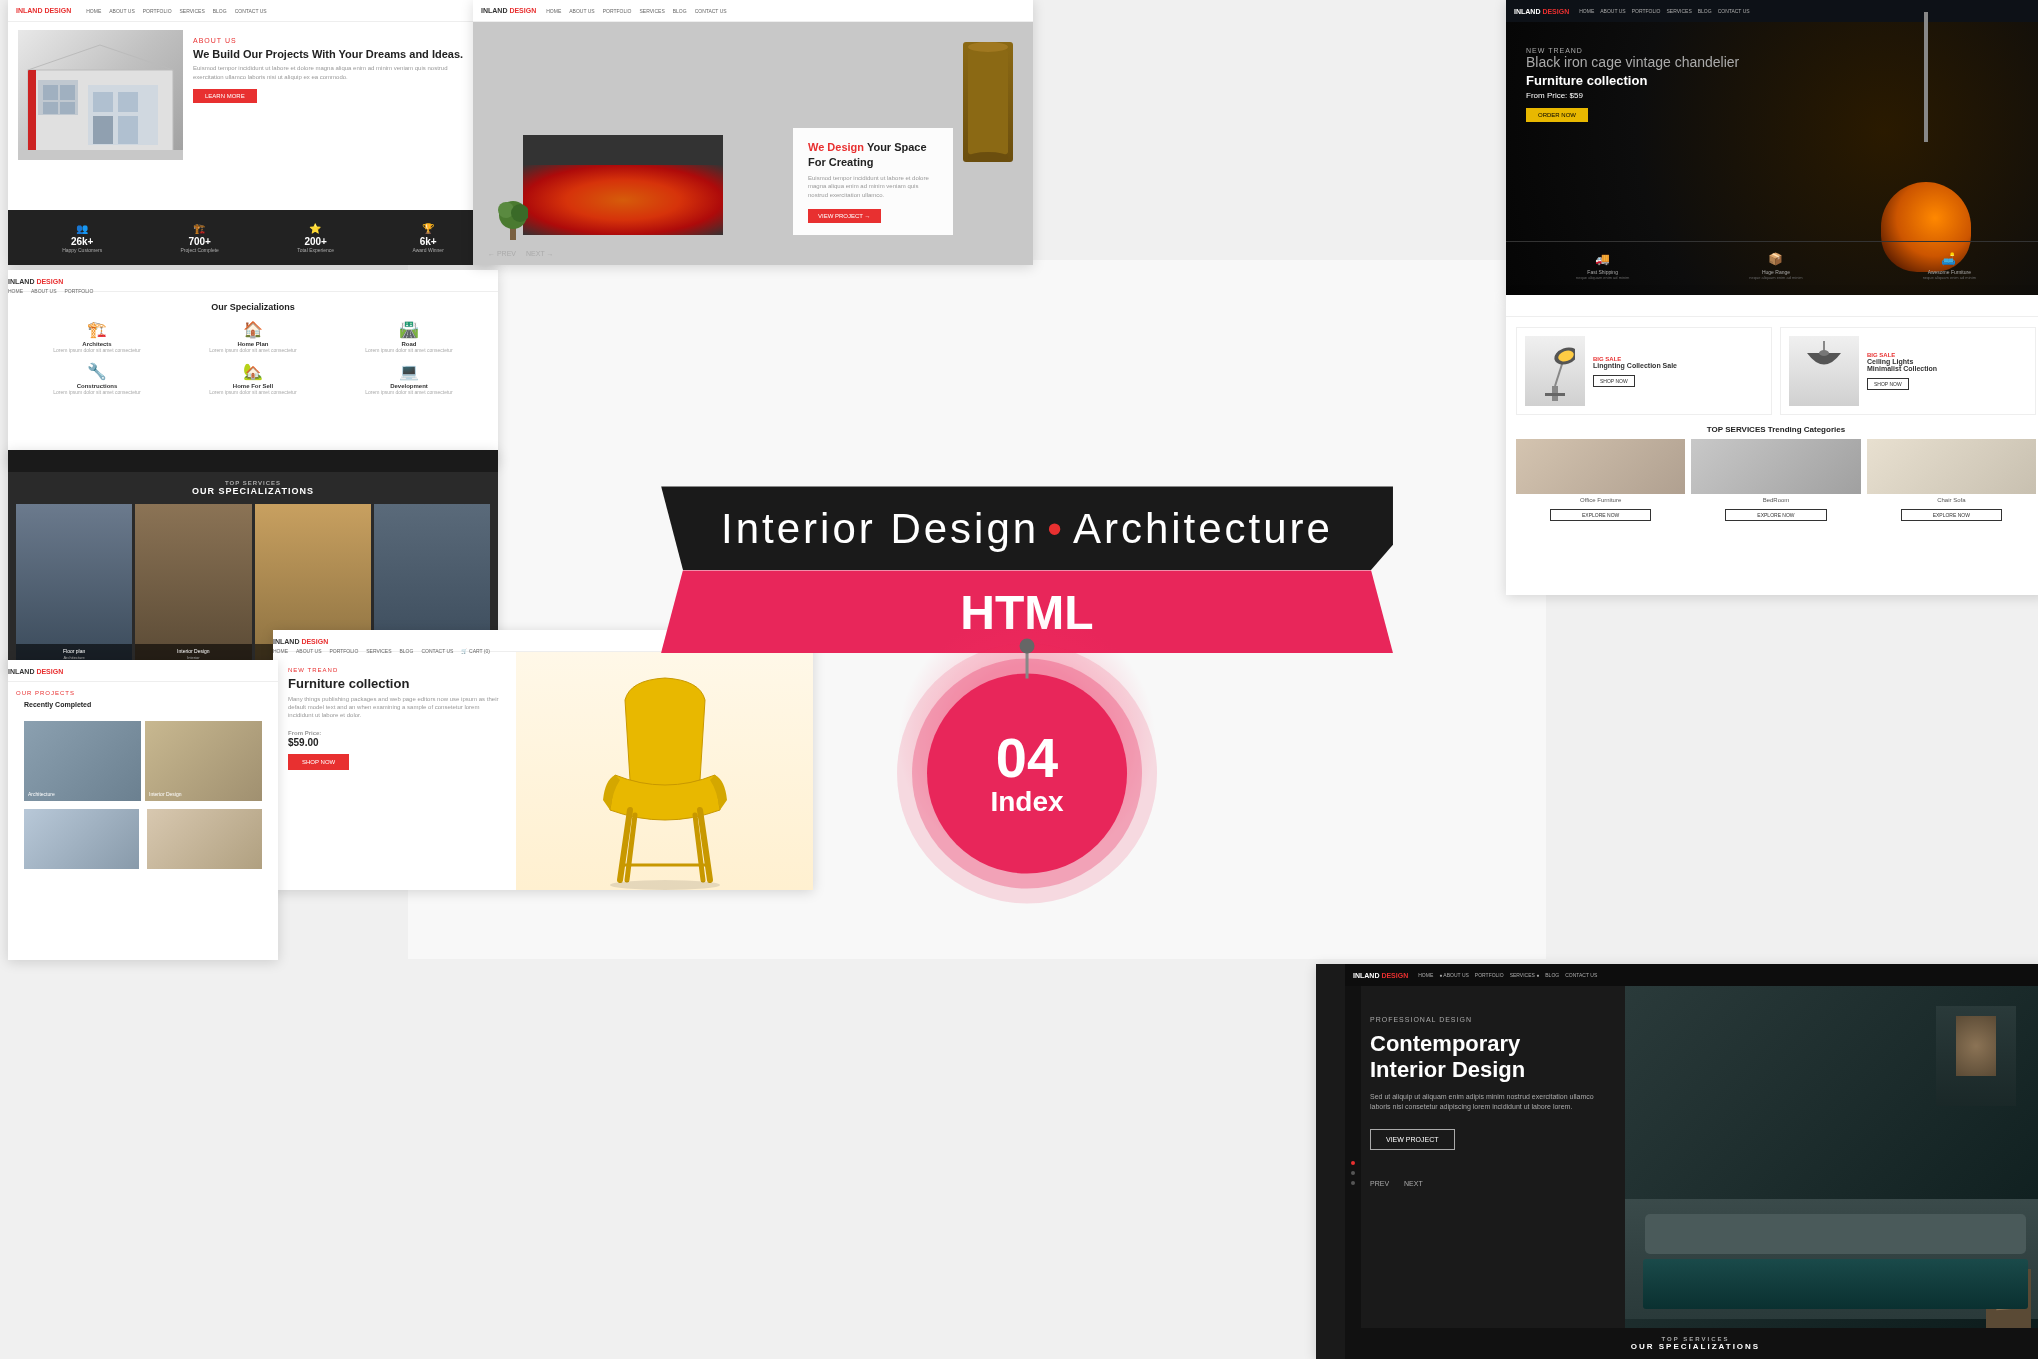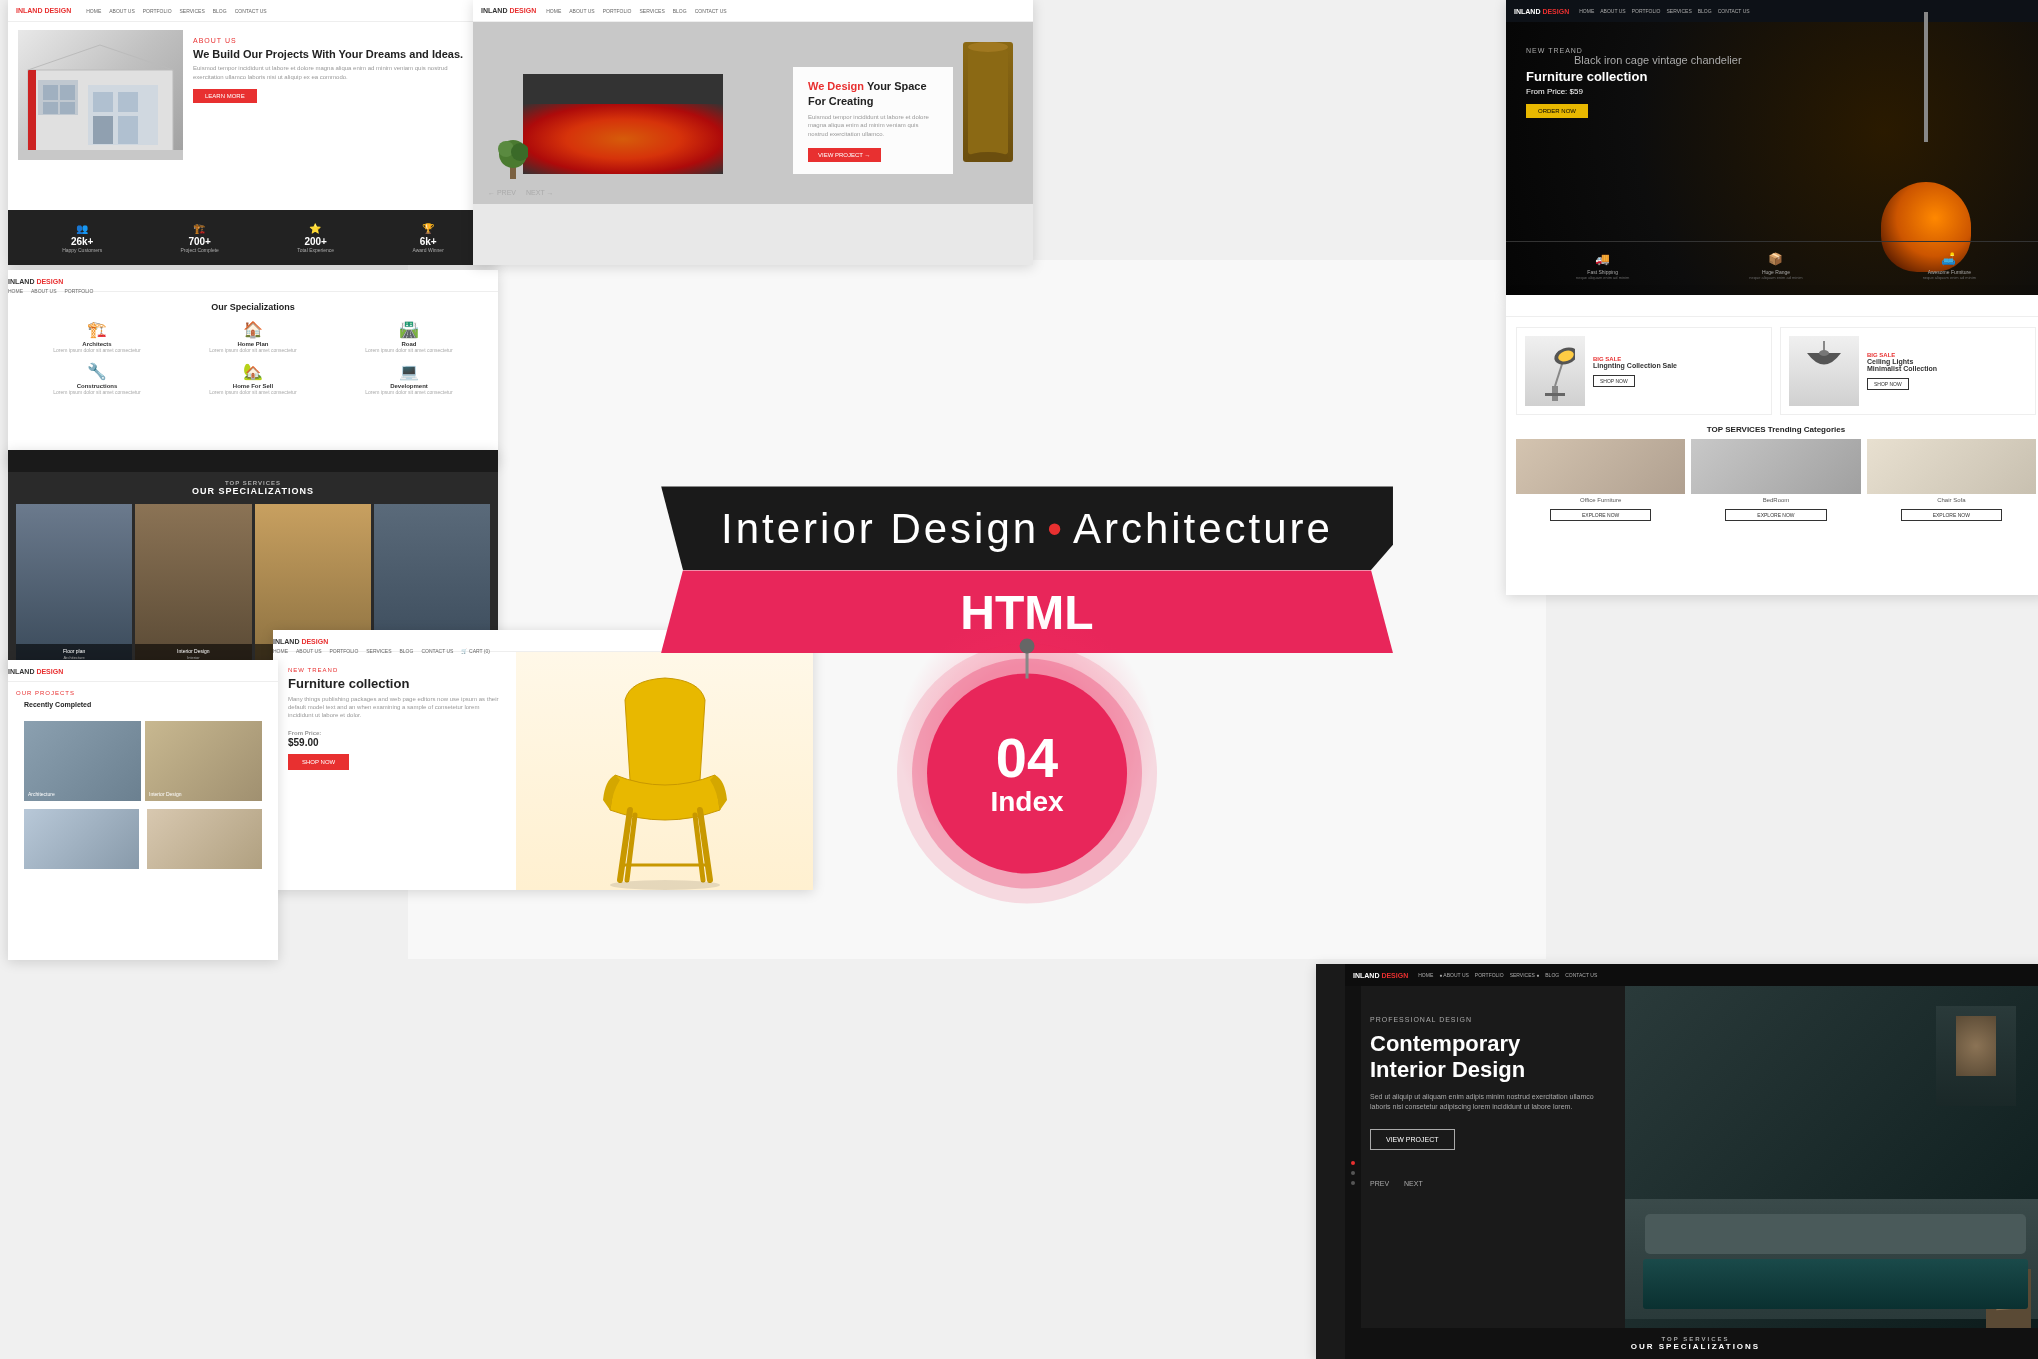--- a/index.html
+++ b/index.html
@@ -254,21 +254,21 @@
       height: 22px;
       background: #fff;
       border-bottom: 1px solid #eee;
       display: flex;
       align-items: center;
       padding: 0 8px;
       gap: 10px;
     }
     .card-fireplace .fp-main {
       position: relative;
-      height: 182px;
+      height: 243px;
       background: linear-gradient(180deg, #d0d0d0 0%, #b0b0b0 100%);
       display: flex;
       align-items: flex-end;
     }
     .fireplace-wall {
       position: absolute;
       top: 0; left: 0; right: 0; bottom: 0;
       background: #c8c8c8;
     }
     .fireplace-box {
@@ -362,21 +362,21 @@
       background: #888;
       margin: 0 auto;
     }
     .cd-content {
       position: absolute;
       top: 25px;
       left: 20px;
       color: #fff;
     }
     .cd-label { font-size: 7px; color: #aaa; text-transform: uppercase; letter-spacing: 1px; }
-    .cd-title { font-size: 11px; color: #aaa; margin-left: 48px; }
+    .cd-title { font-size: 14px; color: #aaa; }
     .cd-subtitle { font-size: 13px; font-weight: bold; color: #fff; margin: 3px 0; }
     .cd-price { font-size: 8px; color: #aaa; }
     .cd-price span { color: #fff; }
     .cd-btn { background: #e8b800; color: #000; font-size: 6px; padding: 4px 12px; margin-top: 8px; display: inline-block; }
     .cd-features {
       position: absolute;
       bottom: 15px;
       left: 0; right: 0;
       display: flex;
       justify-content: space-around;

